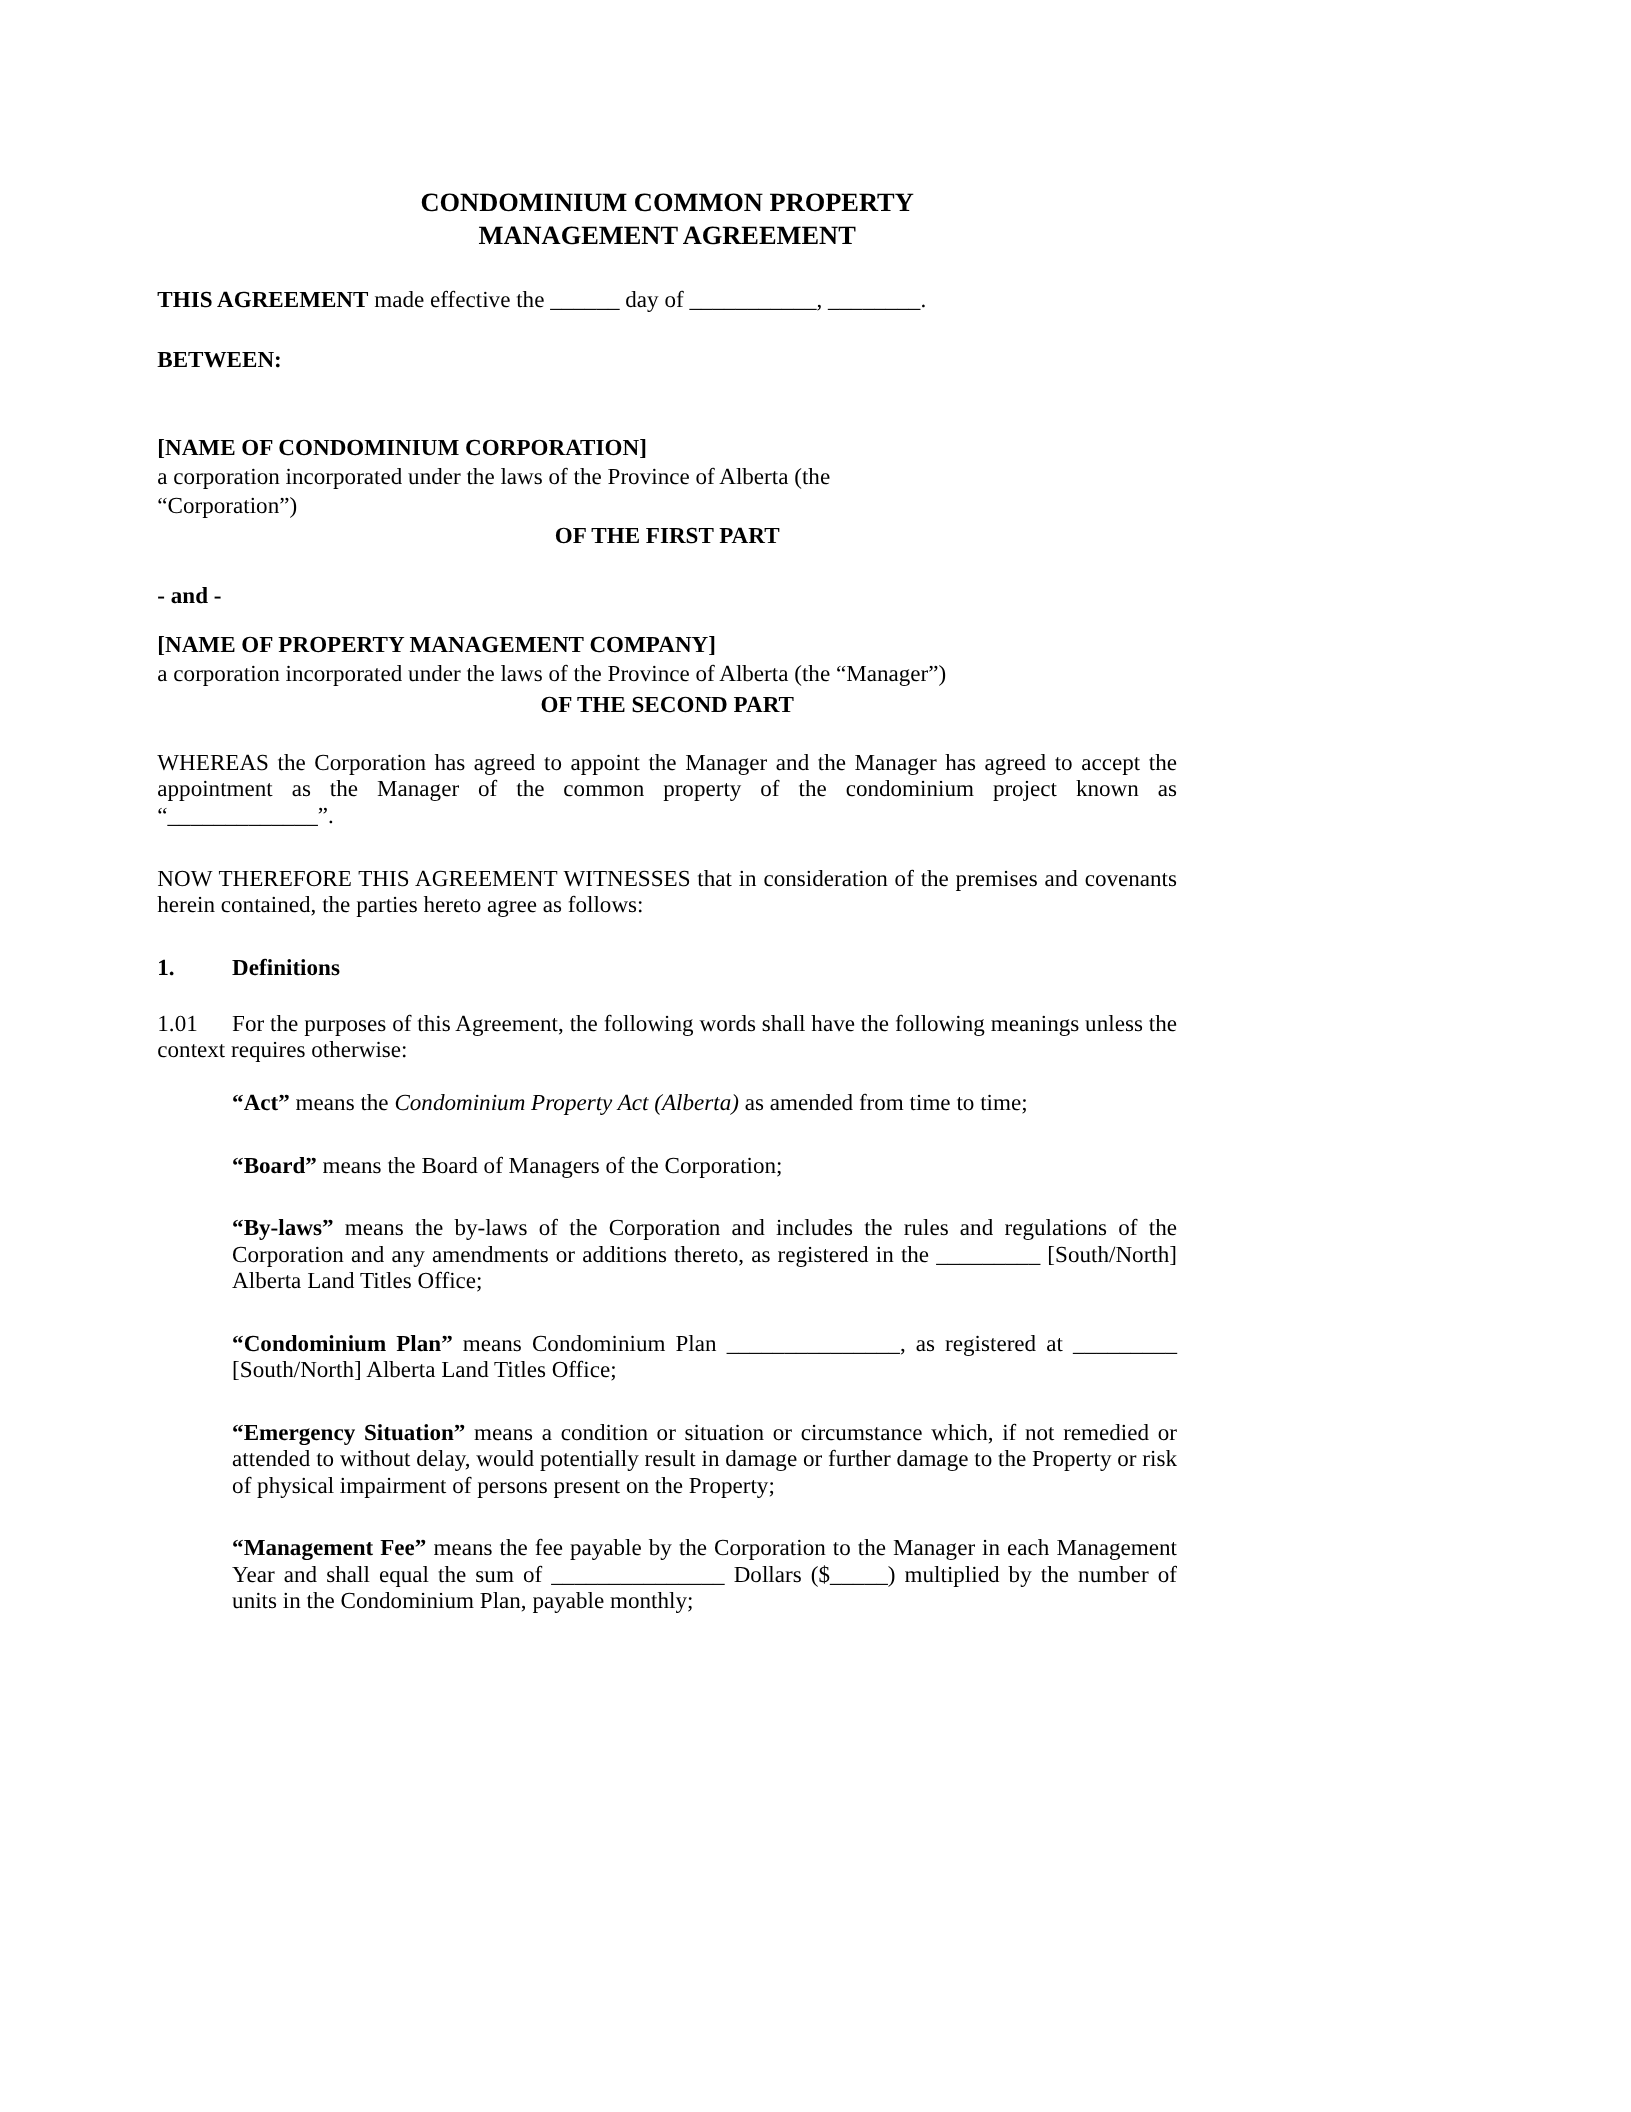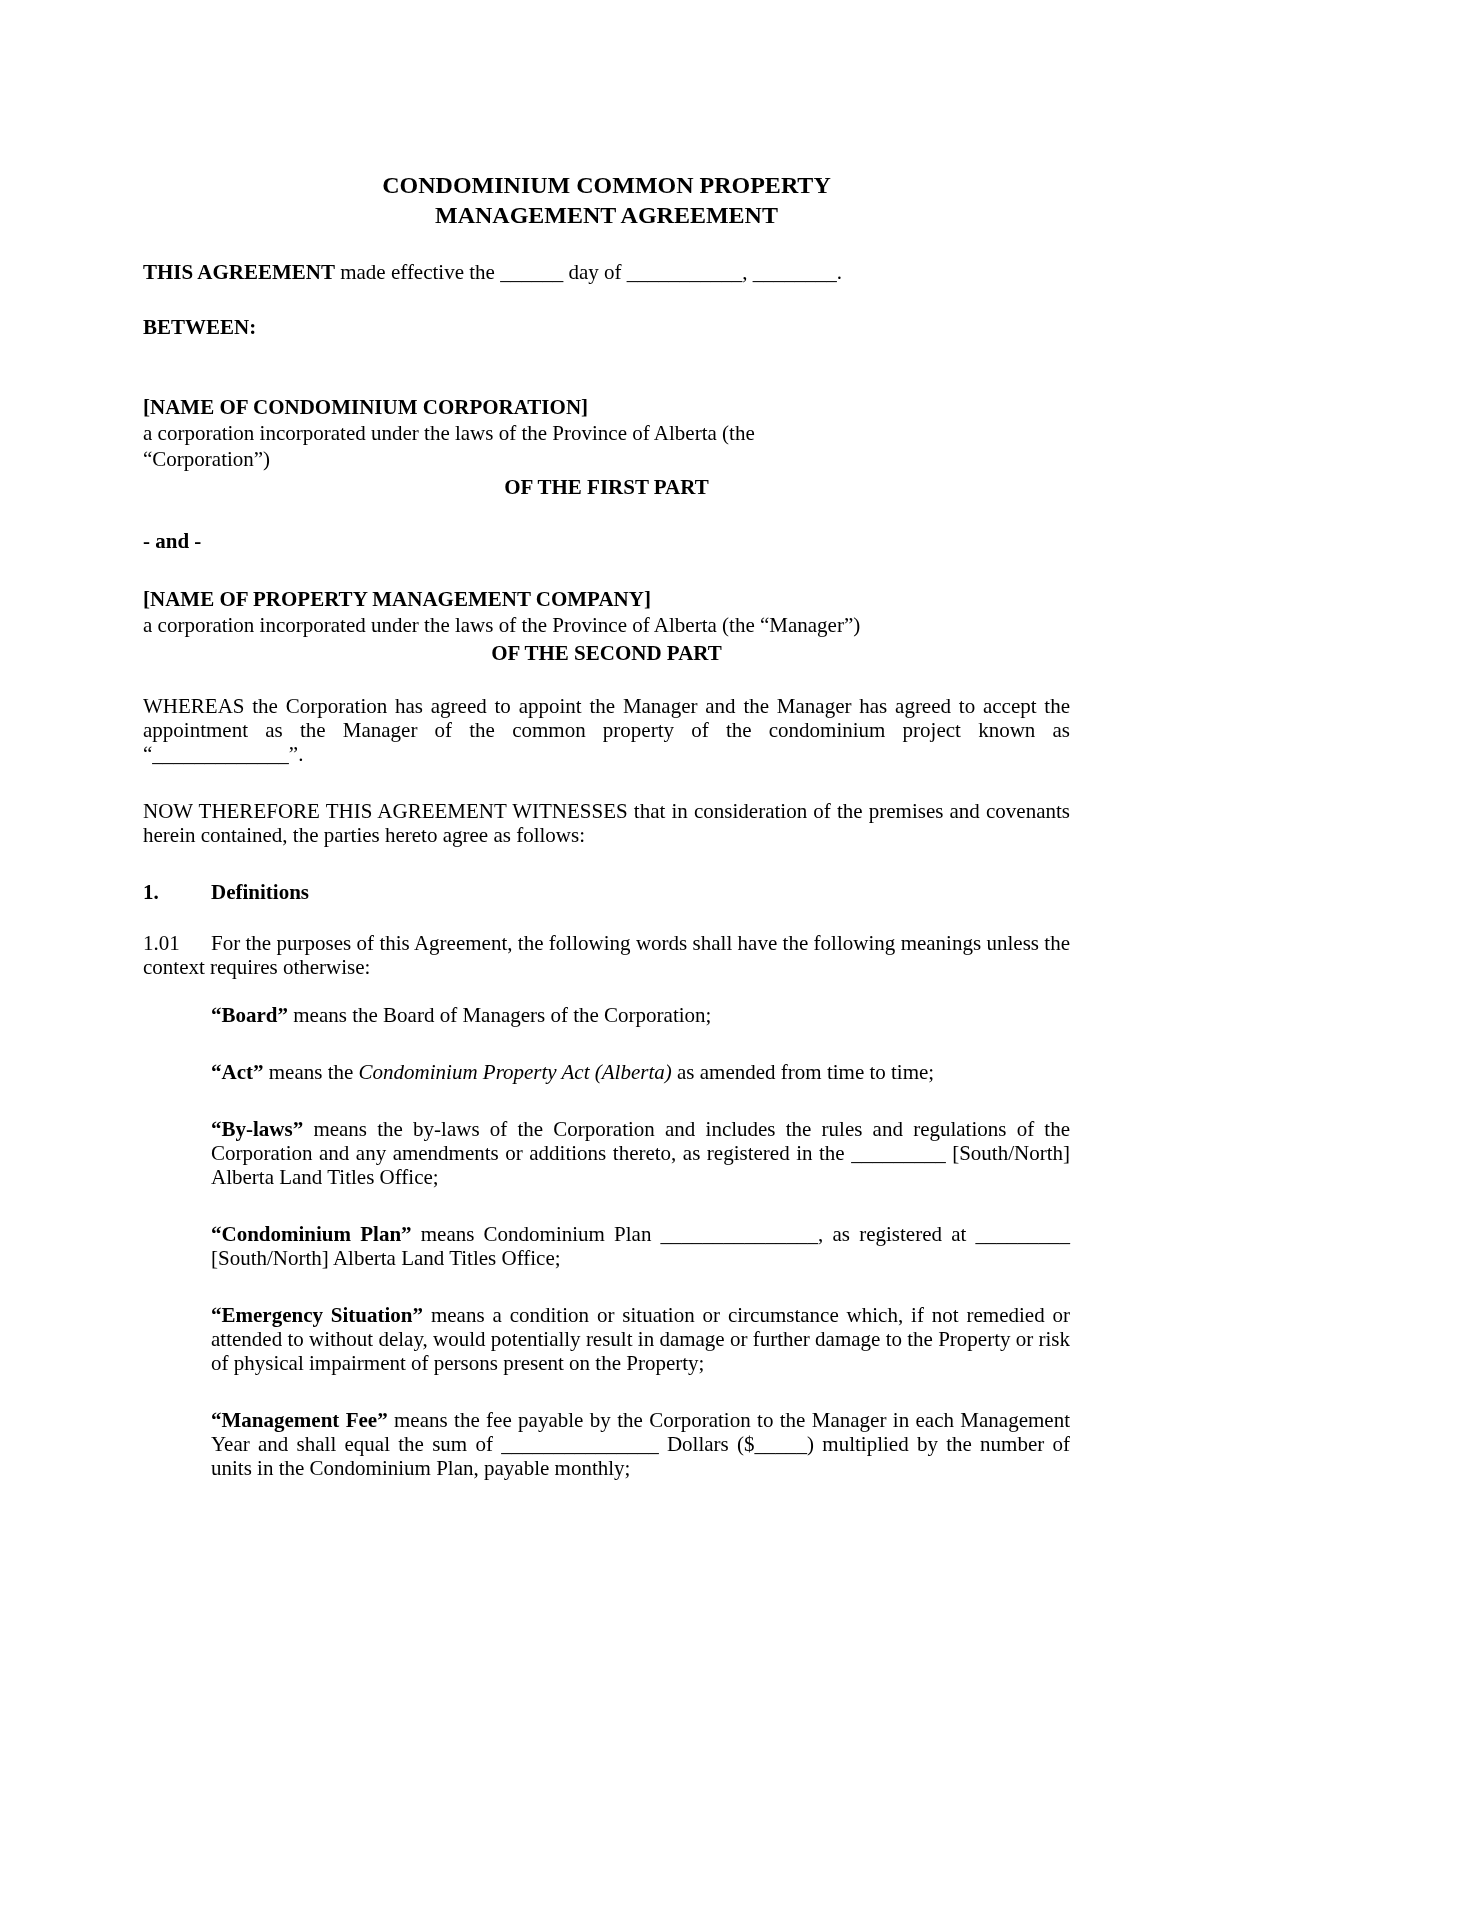--- a/index.html
+++ b/index.html
@@ -73,21 +73,21 @@
 
   <p class="para bold mb-55">BETWEEN:</p>
 
   <div class="party-block">
     <p class="pline bold">[NAME OF CONDOMINIUM CORPORATION]</p>
     <p class="pline">a corporation incorporated under the laws of the Province of Alberta (the</p>
     <p class="pline">“Corporation”)</p>
     <p class="part-label">OF THE FIRST PART</p>
   </div>
 
-  <p class="pline bold mb-28" style="margin-bottom:32px;">- and -</p>
+  <p class="pline bold mb-28" style="margin-bottom:19px;">- and -</p>
 
   <div class="party-block">
     <p class="pline bold">[NAME OF PROPERTY MANAGEMENT COMPANY]</p>
     <p class="pline">a corporation incorporated under the laws of the Province of Alberta (the “Manager”)</p>
     <p class="part-label">OF THE SECOND PART</p>
   </div>
 
   <p class="para">WHEREAS the Corporation has agreed to appoint the Manager and the Manager has agreed to accept the appointment as the Manager of the common property of the condominium project known as “_____________”.</p>
 
   <p class="para">NOW THEREFORE THIS AGREEMENT WITNESSES that in consideration of the premises and covenants herein contained, the parties hereto agree as follows:</p>
@@ -96,25 +96,25 @@
     <span class="num bold">1.</span><span class="bold">Definitions</span>
   </p>
 
   <p class="para mb-24">
     <span class="num">1.01</span><span>For the purposes of this Agreement, the following words shall have the following meanings unless the context requires otherwise:</span>
   </p>
 
   <div>
 
     <p class="para def-para">
-      <span class="bold">“Board”</span><span> means the Board of Managers of the Corporation;</span>
+      <span class="bold">“Act”</span><span> means the </span><i>Condominium Property Act (Alberta)</i><span> as amended from time to time;</span>
     </p>
 
     <p class="para def-para">
-      <span class="bold">“Act”</span><span> means the </span><i>Condominium Property Act (Alberta)</i><span> as amended from time to time;</span>
+      <span class="bold">“Board”</span><span> means the Board of Managers of the Corporation;</span>
     </p>
 
     <p class="para def-para">
       <span class="bold">“By-laws”</span><span> means the by-laws of the Corporation and includes the rules and regulations of the Corporation and any amendments or additions thereto, as registered in the _________ [South/North] Alberta Land Titles Office;</span>
     </p>
 
     <p class="para def-para">
       <span class="bold">“Condominium Plan”</span><span> means Condominium Plan _______________, as registered at _________ [South/North] Alberta Land Titles Office;</span>
     </p>
 

